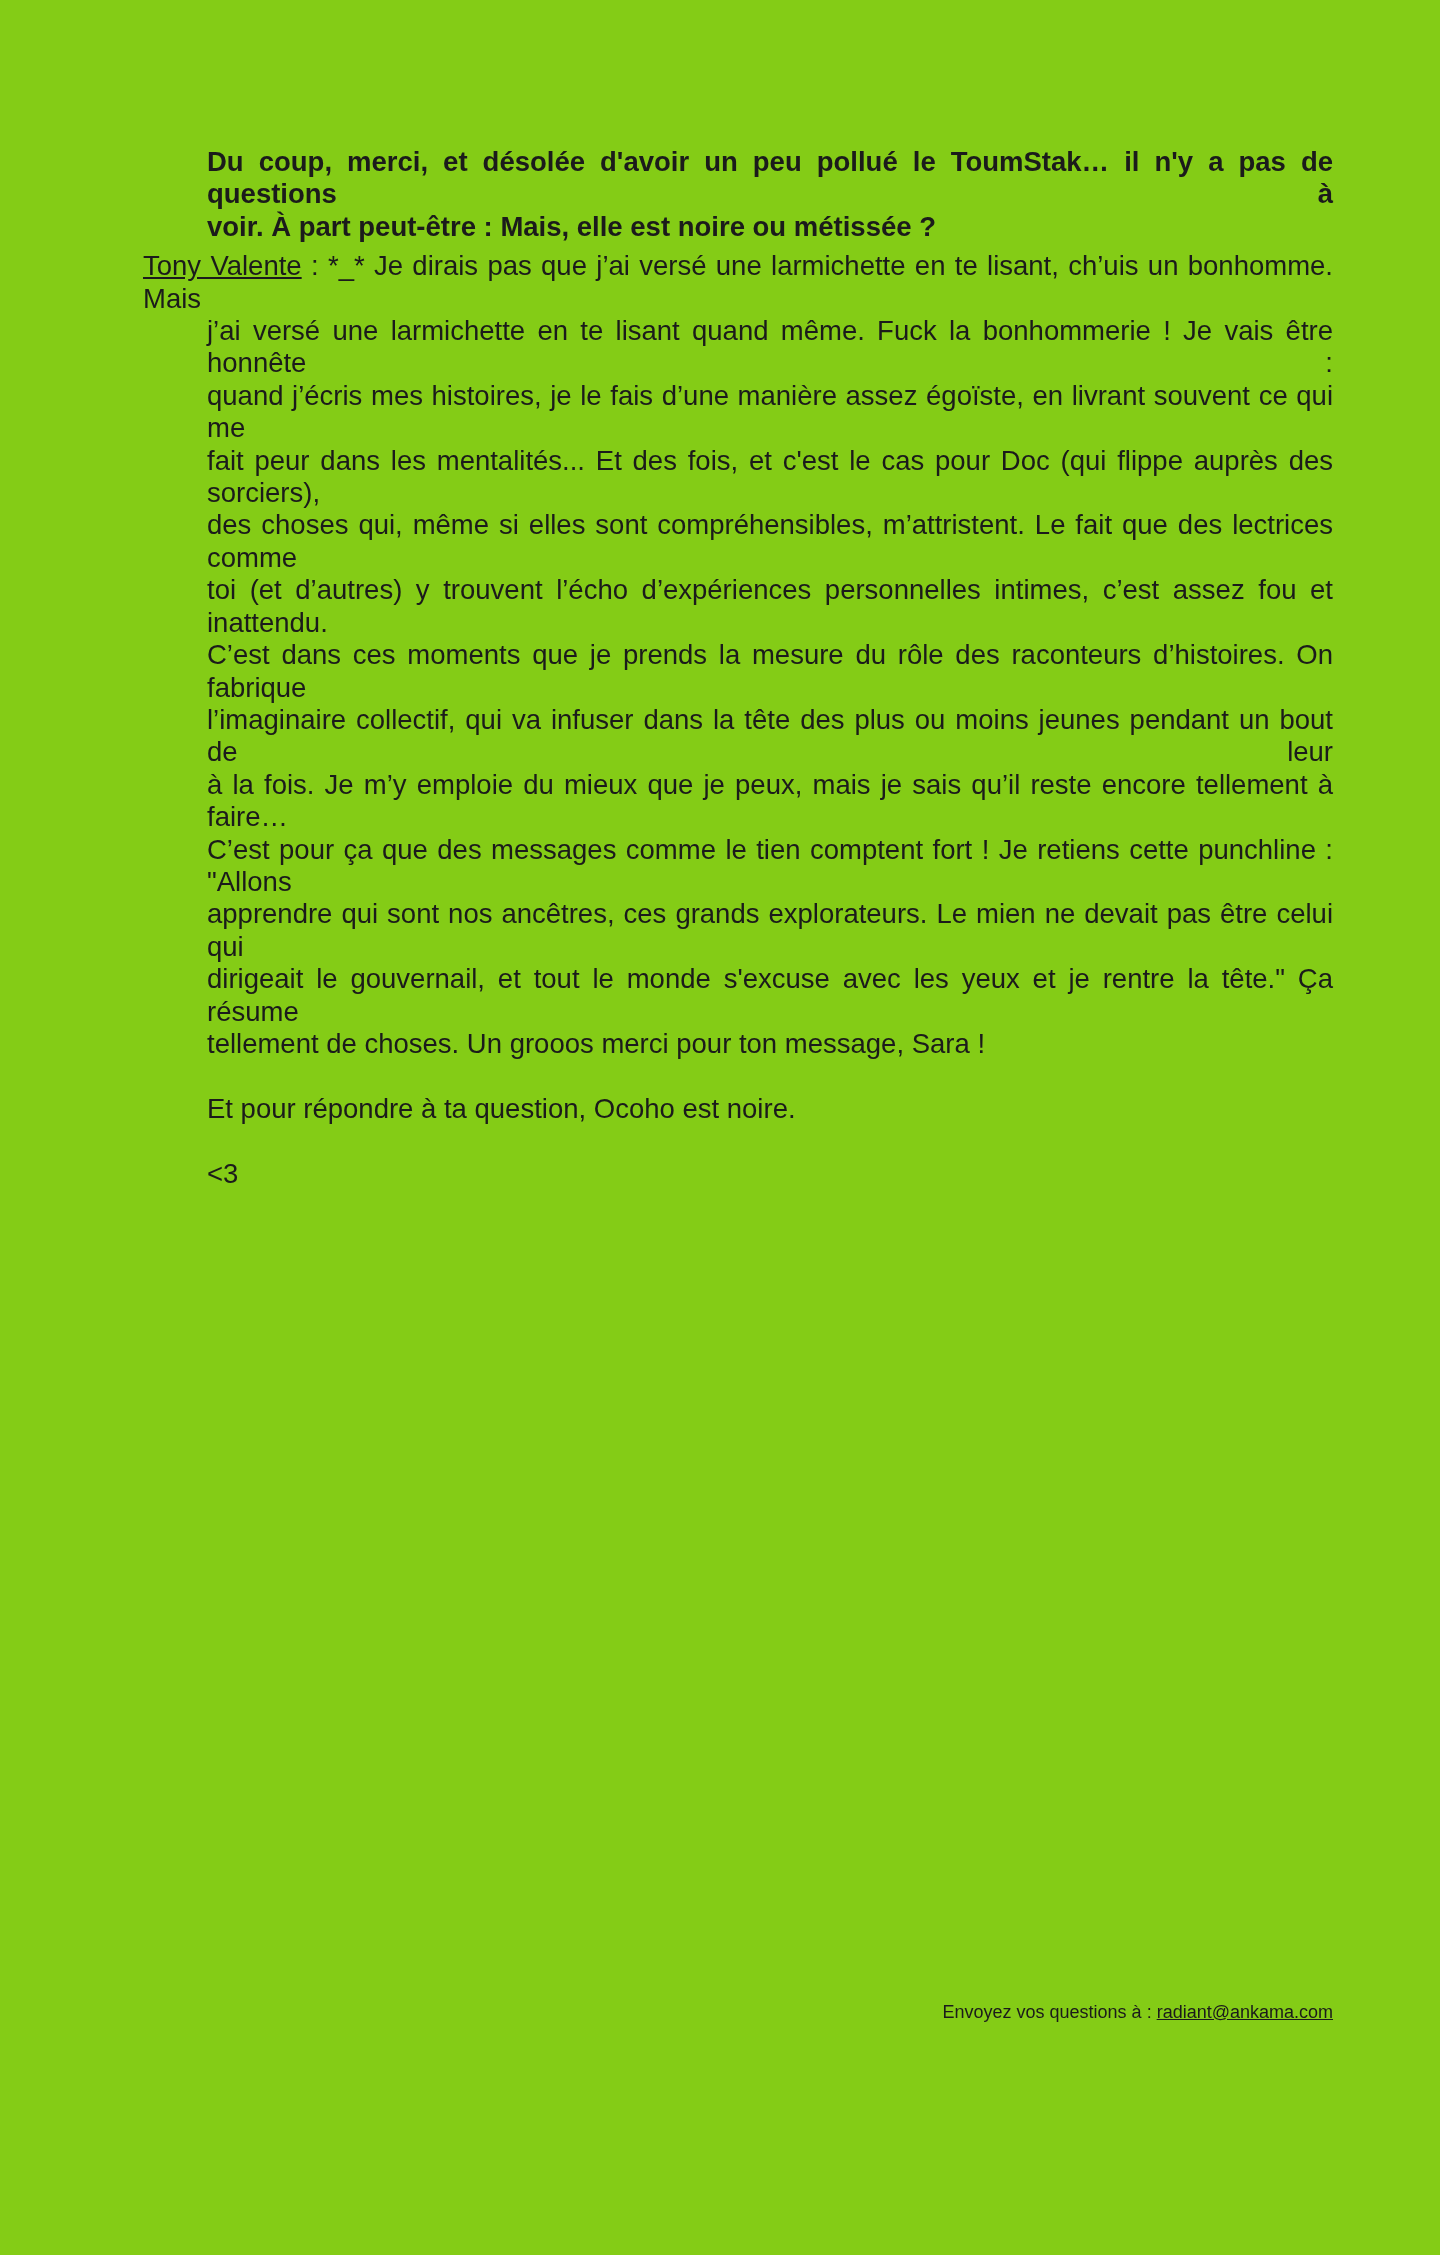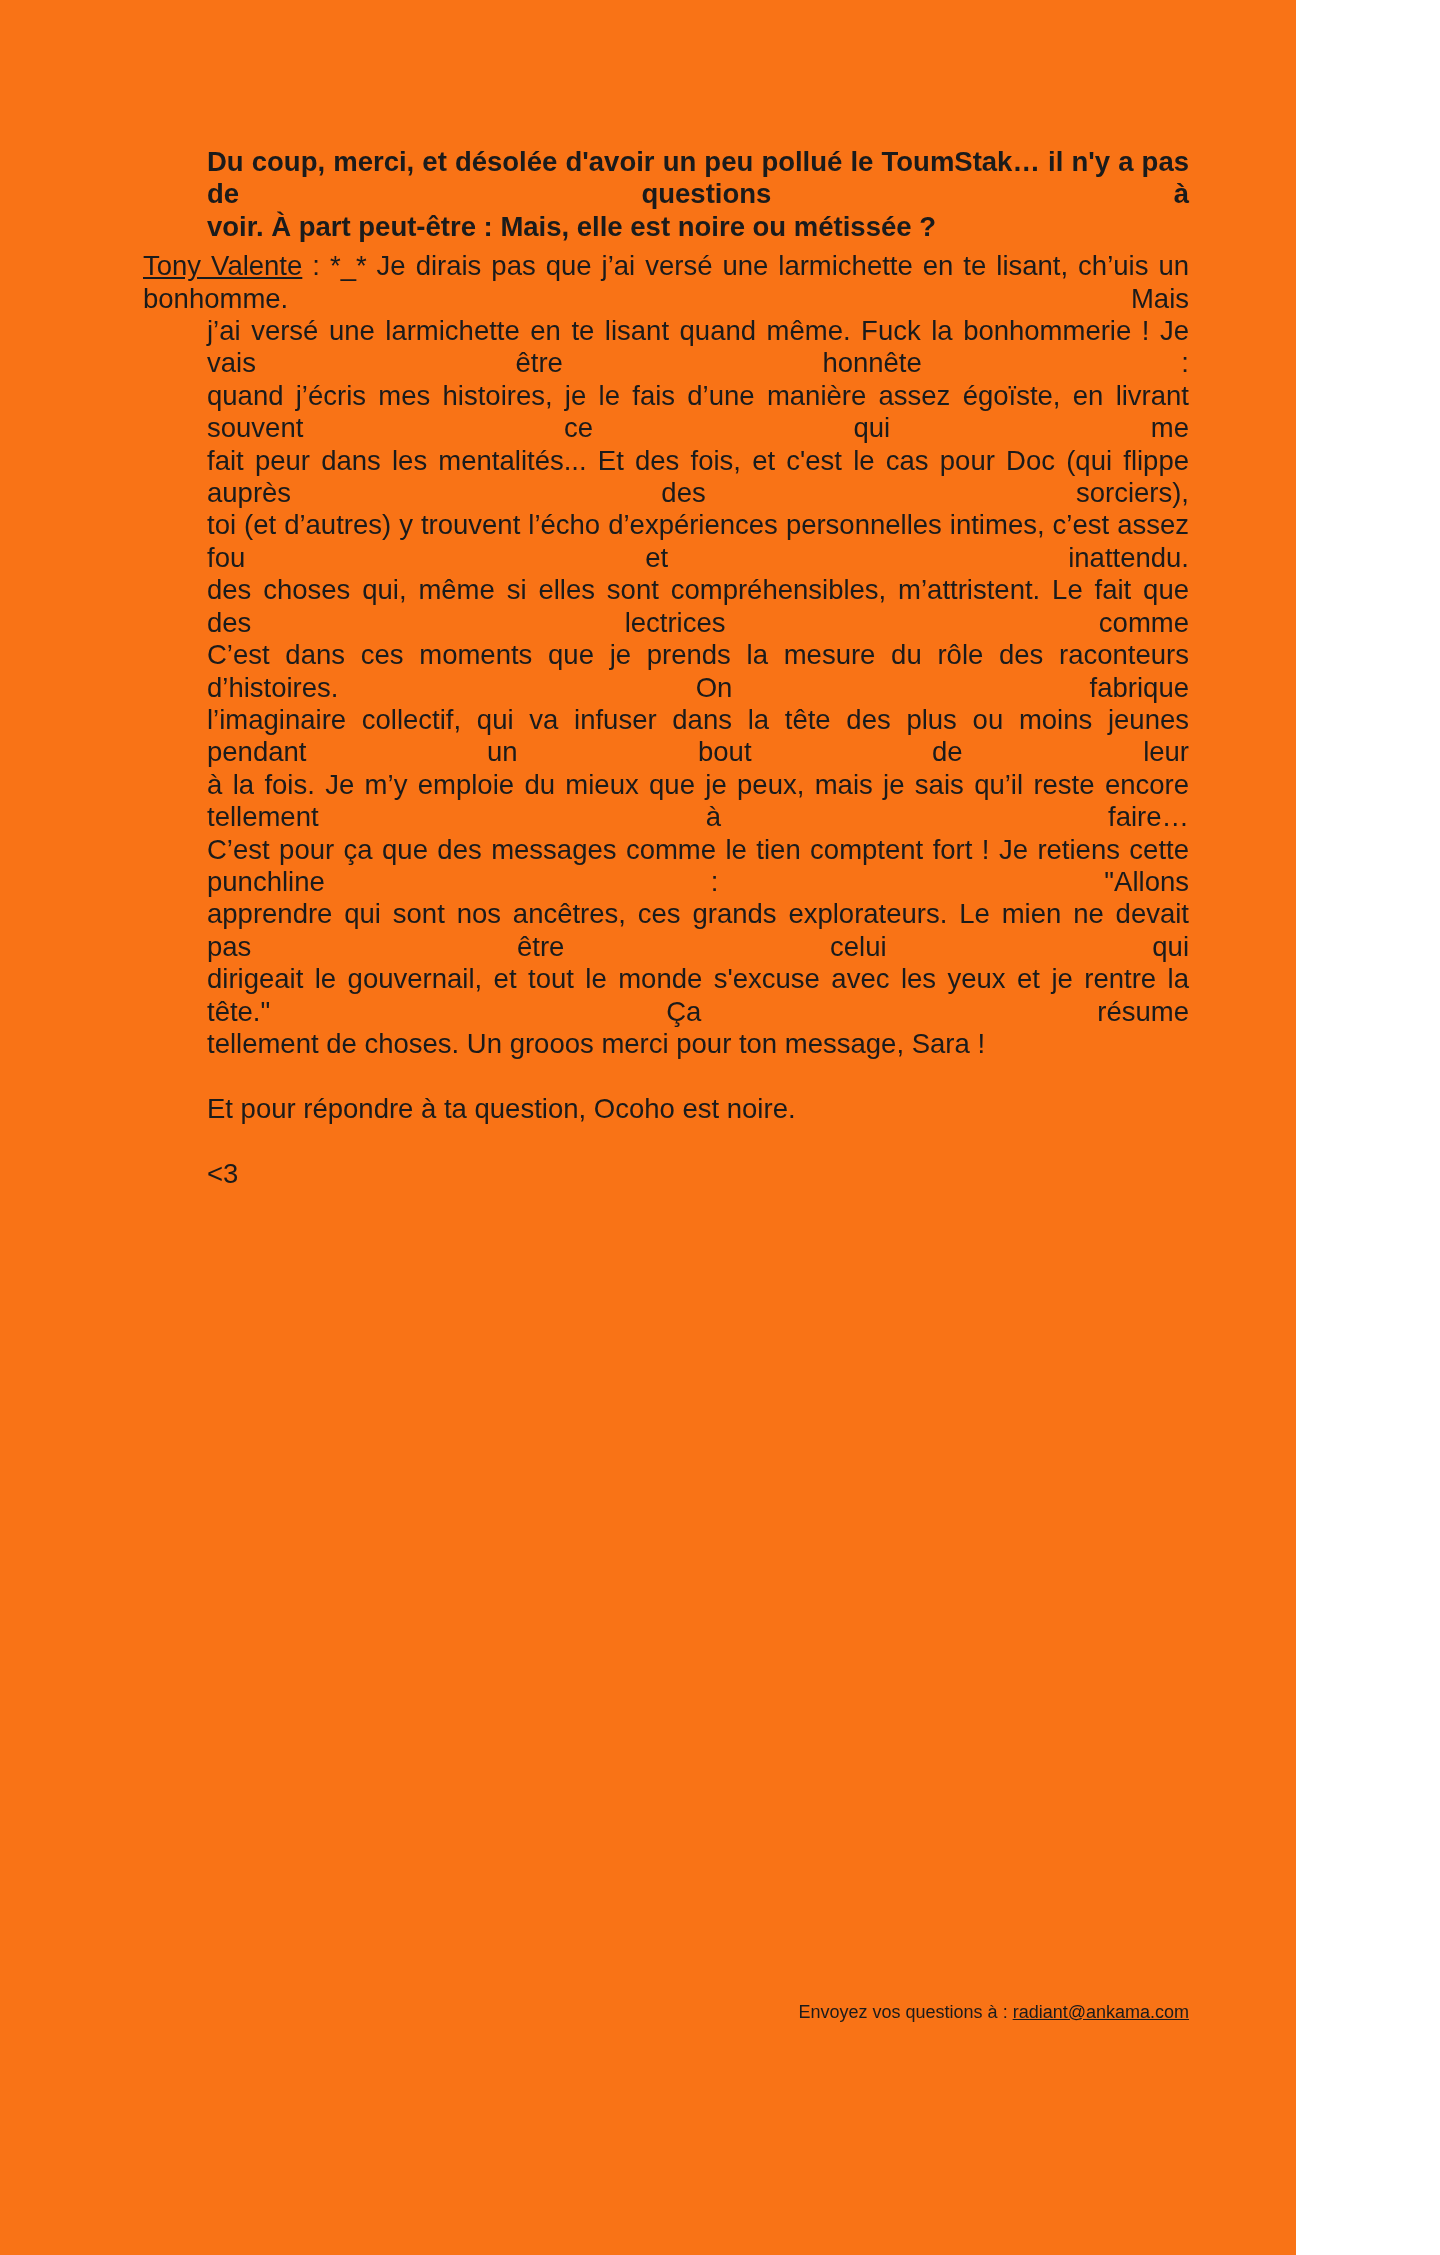--- a/index.html
+++ b/index.html
@@ -1,24 +1,23 @@
 <!DOCTYPE html>
 <html><head>
 <meta charset="utf-8">
 <style>
   html, body { margin: 0; padding: 0; background: #ffffff; }
   .page {
     position: relative;
-    width: 1268px;
+    width: 1440px;
     height: 2255px;
-    background: #f97316;
+    background: #84cc16;
     color: #1b1b1b;
     font-family: "Liberation Sans", sans-serif;
     overflow: hidden;
-    padding-left: 28px;
   }
   .content {
     position: absolute;
     top: 0; left: 0; right: 0;
     padding: 146px 107px 0 143px;
     font-size: 27.5px;
     line-height: 32.4px;
   }
   .question { margin-left: 64px; font-weight: bold; }
   .answer { margin-top: 7px; }
@@ -45,22 +44,22 @@
     <div class="question">
       <div class="jl">Du coup, merci, et désolée d'avoir un peu pollué le ToumStak… il n'y a pas de questions à</div>
       <div>voir. À part peut-être : Mais, elle est noire ou métissée ?</div>
     </div>
 
     <div class="answer">
       <div class="jl"><span class="author">Tony Valente</span><span> : *_* Je dirais pas que j’ai versé une larmichette en te lisant, ch’uis un bonhomme. Mais</span></div>
       <div class="cont jl">j’ai versé une larmichette en te lisant quand même. Fuck la bonhommerie ! Je vais être honnête :</div>
       <div class="cont jl">quand j’écris mes histoires, je le fais d’une manière assez égoïste, en livrant souvent ce qui me</div>
       <div class="cont jl">fait peur dans les mentalités... Et des fois, et c'est le cas pour Doc (qui flippe auprès des sorciers),</div>
+      <div class="cont jl">des choses qui, même si elles sont compréhensibles, m’attristent. Le fait que des lectrices comme</div>
       <div class="cont jl">toi (et d’autres) y trouvent l’écho d’expériences personnelles intimes, c’est assez fou et inattendu.</div>
-      <div class="cont jl">des choses qui, même si elles sont compréhensibles, m’attristent. Le fait que des lectrices comme</div>
       <div class="cont jl">C’est dans ces moments que je prends la mesure du rôle des raconteurs d’histoires. On fabrique</div>
       <div class="cont jl">l’imaginaire collectif, qui va infuser dans la tête des plus ou moins jeunes pendant un bout de leur</div>
       <div class="cont jl">à la fois. Je m’y emploie du mieux que je peux, mais je sais qu’il reste encore tellement à faire…</div>
       <div class="cont jl">C’est pour ça que des messages comme le tien comptent fort ! Je retiens cette punchline : "Allons</div>
       <div class="cont jl">apprendre qui sont nos ancêtres, ces grands explorateurs. Le mien ne devait pas être celui qui</div>
       <div class="cont jl">dirigeait le gouvernail, et tout le monde s'excuse avec les yeux et je rentre la tête." Ça résume</div>
       <div class="cont">tellement de choses. Un grooos merci pour ton message, Sara !</div>
     </div>
 
     <div class="spacer"></div>

